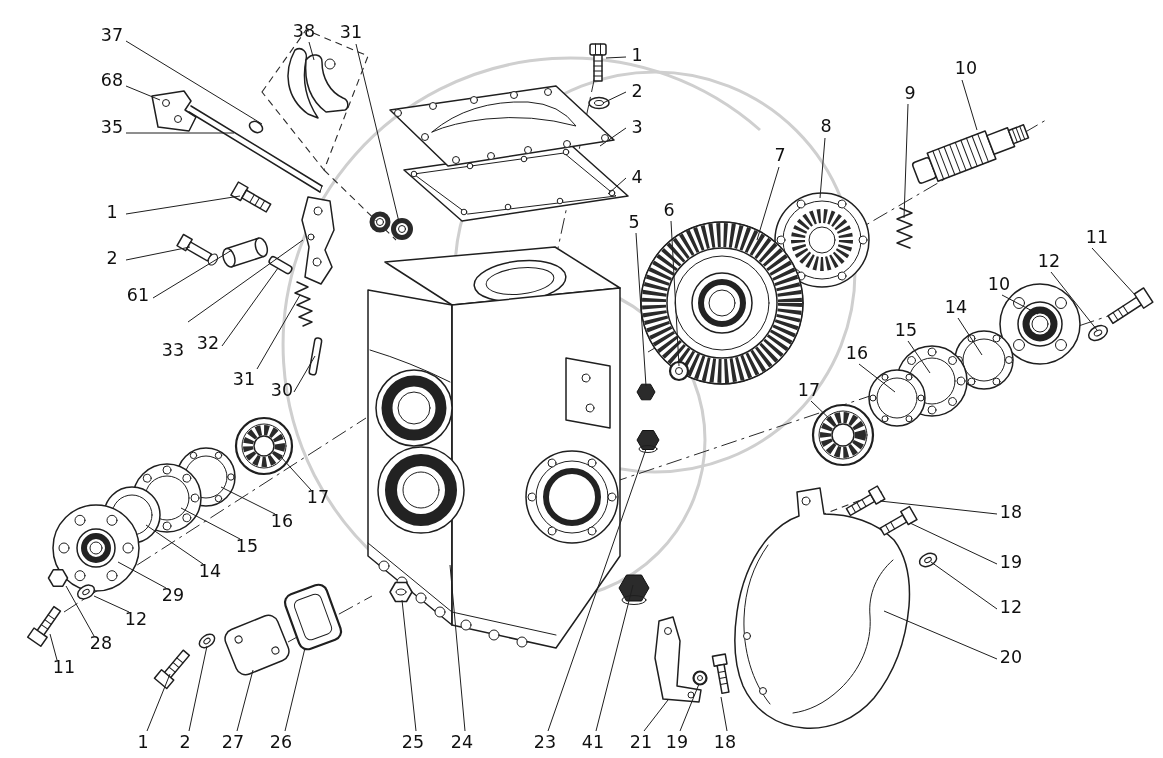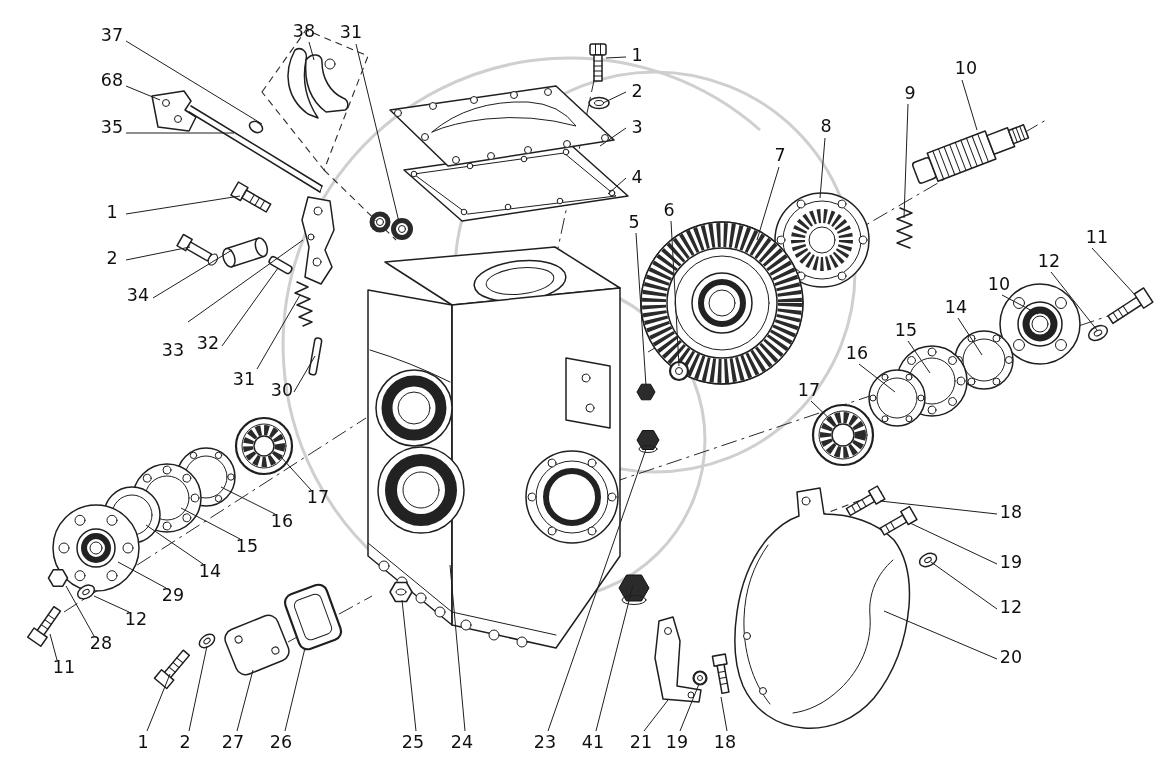--- a/index.html
+++ b/index.html
@@ -514,21 +514,21 @@
       <div class="callout" style="left: 634px; top: 222px;">5</div>
       <div class="callout" style="left: 1097px; top: 237px;">11</div>
       <div class="callout" style="left: 1049px; top: 261px;">12</div>
       <div class="callout" style="left: 999px; top: 284px;">10</div>
       <div class="callout" style="left: 956px; top: 307px;">14</div>
       <div class="callout" style="left: 906px; top: 330px;">15</div>
       <div class="callout" style="left: 857px; top: 353px;">16</div>
       <div class="callout" style="left: 809px; top: 390px;">17</div>
       <div class="callout" style="left: 112px; top: 212px;">1</div>
       <div class="callout" style="left: 112px; top: 258px;">2</div>
-      <div class="callout" style="left: 138px; top: 295px;">34</div>
+      <div class="callout" style="left: 138px; top: 295px;">61</div>
       <div class="callout" style="left: 173px; top: 320px; margin-top: 30px;">33</div>
       <div class="callout" style="left: 208px; top: 343px;">32</div>
       <div class="callout" style="left: 244px; top: 367px; margin-top: 12px;">31</div>
       <div class="callout" style="left: 282px; top: 390px;">30</div>
       <div class="callout" style="left: 318px; top: 497px;">17</div>
       <div class="callout" style="left: 282px; top: 521px;">16</div>
       <div class="callout" style="left: 247px; top: 546px;">15</div>
       <div class="callout" style="left: 210px; top: 571px;">14</div>
       <div class="callout" style="left: 173px; top: 595px;">29</div>
       <div class="callout" style="left: 136px; top: 619px;">12</div>

